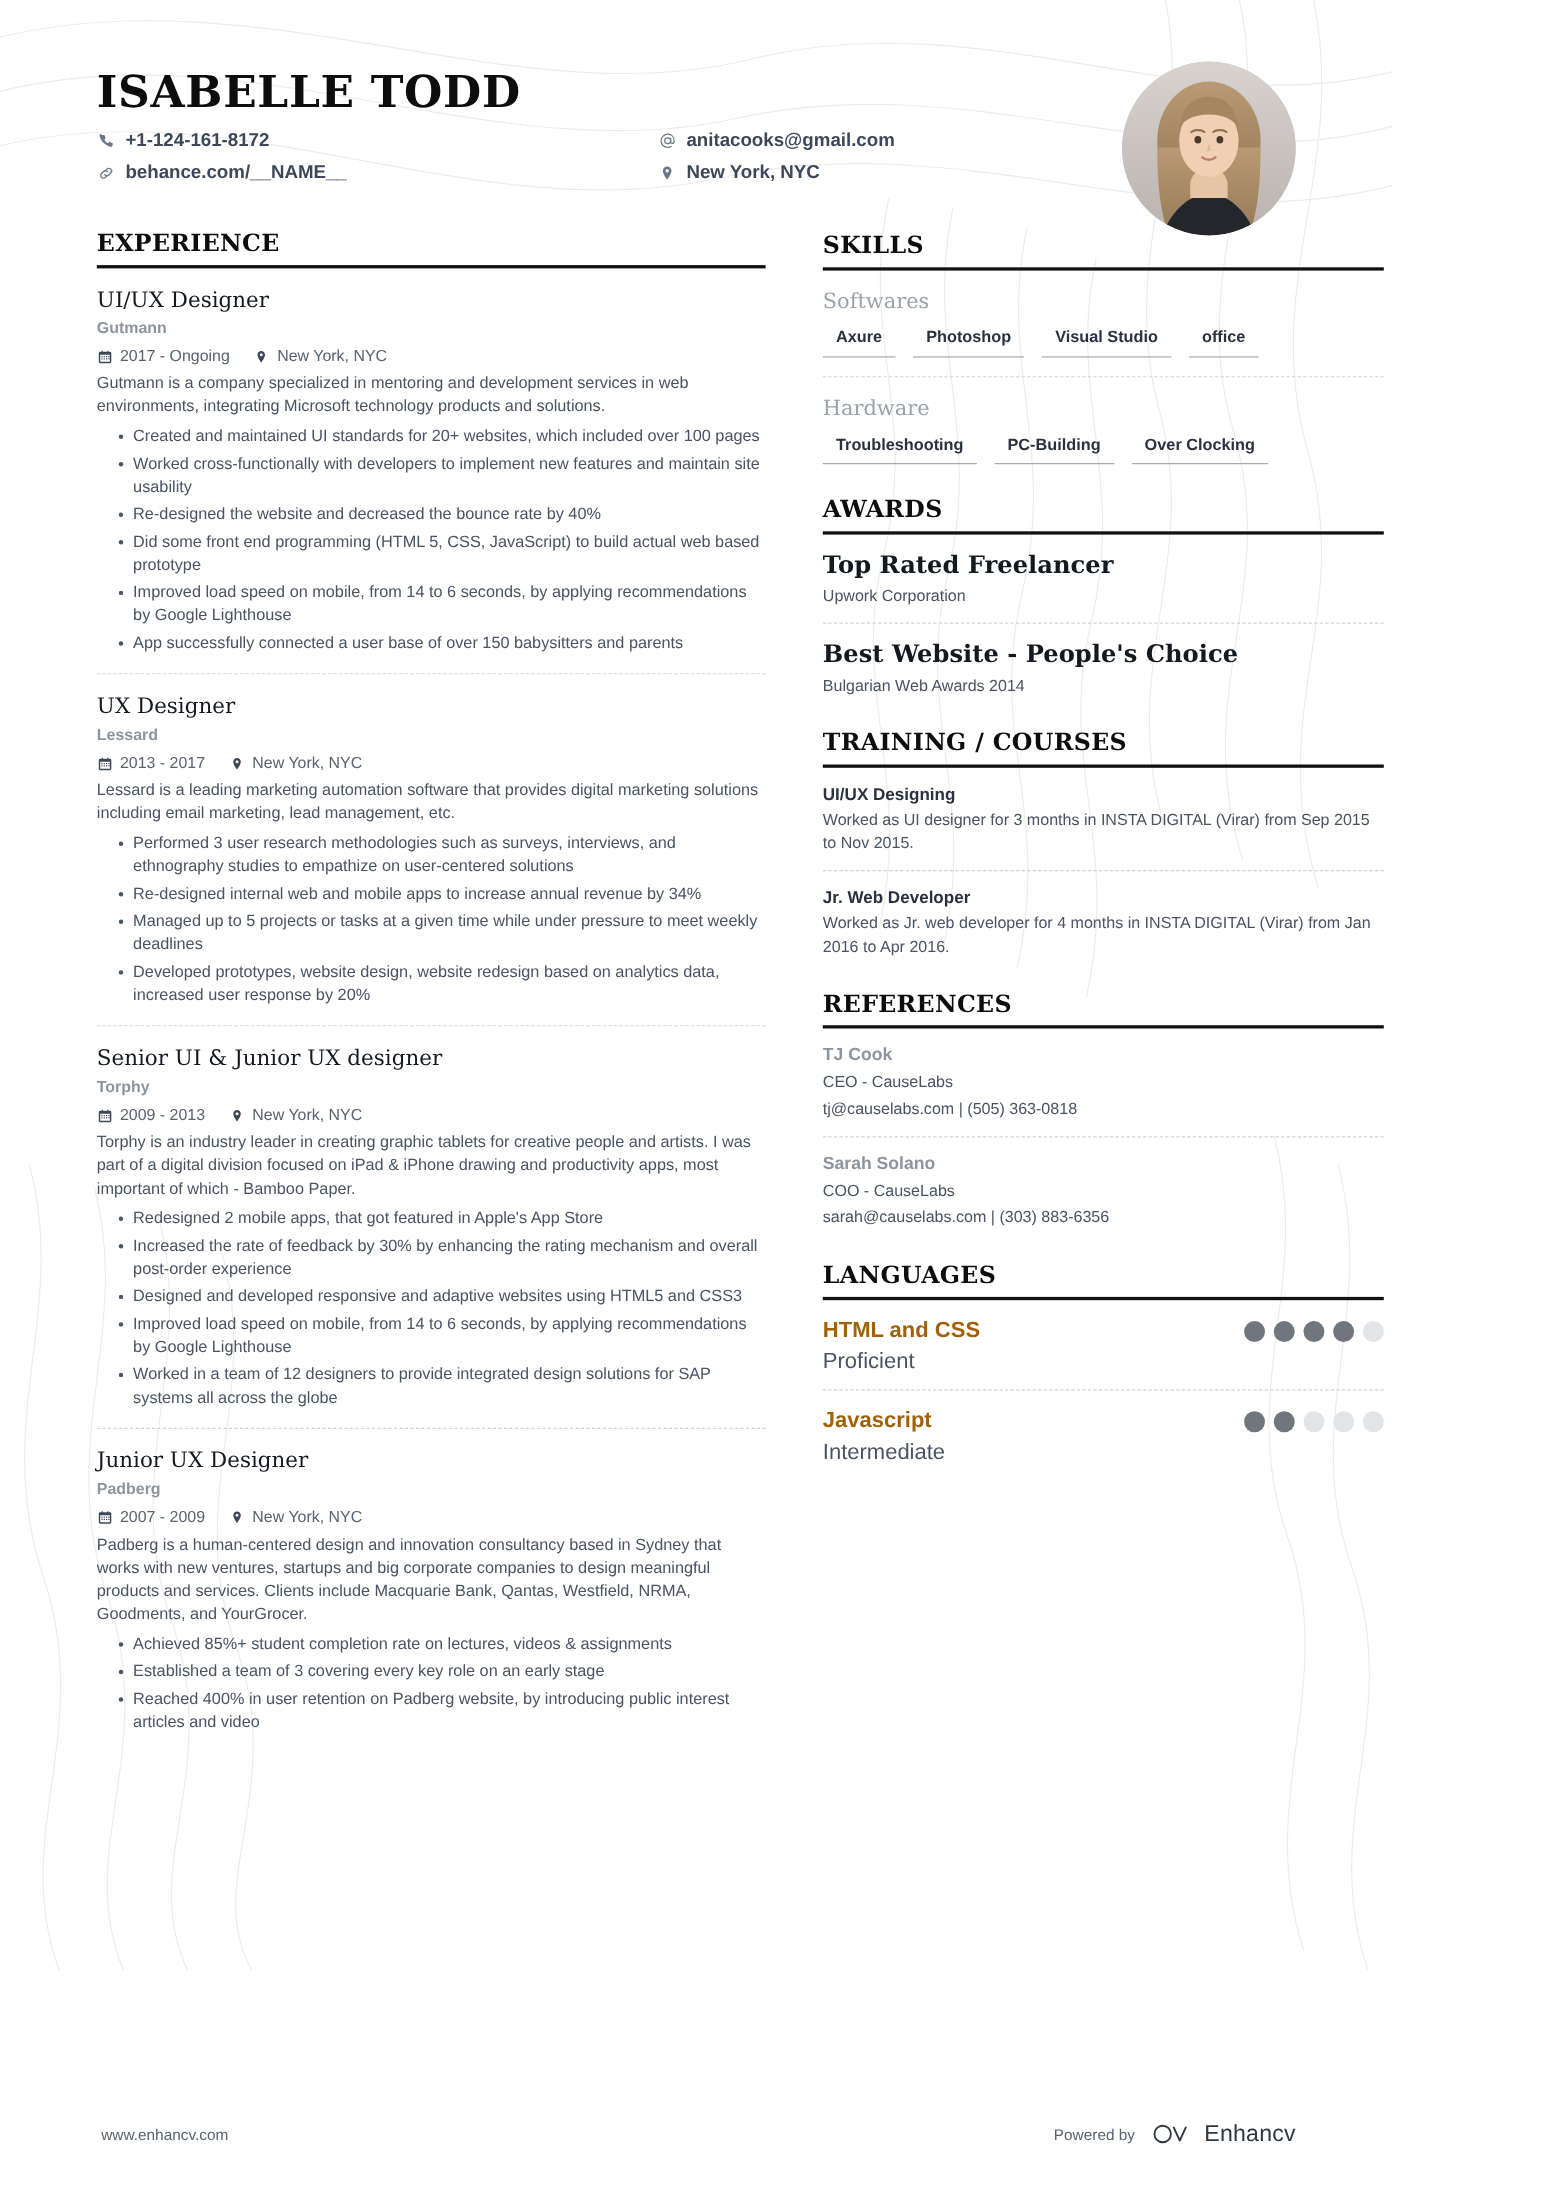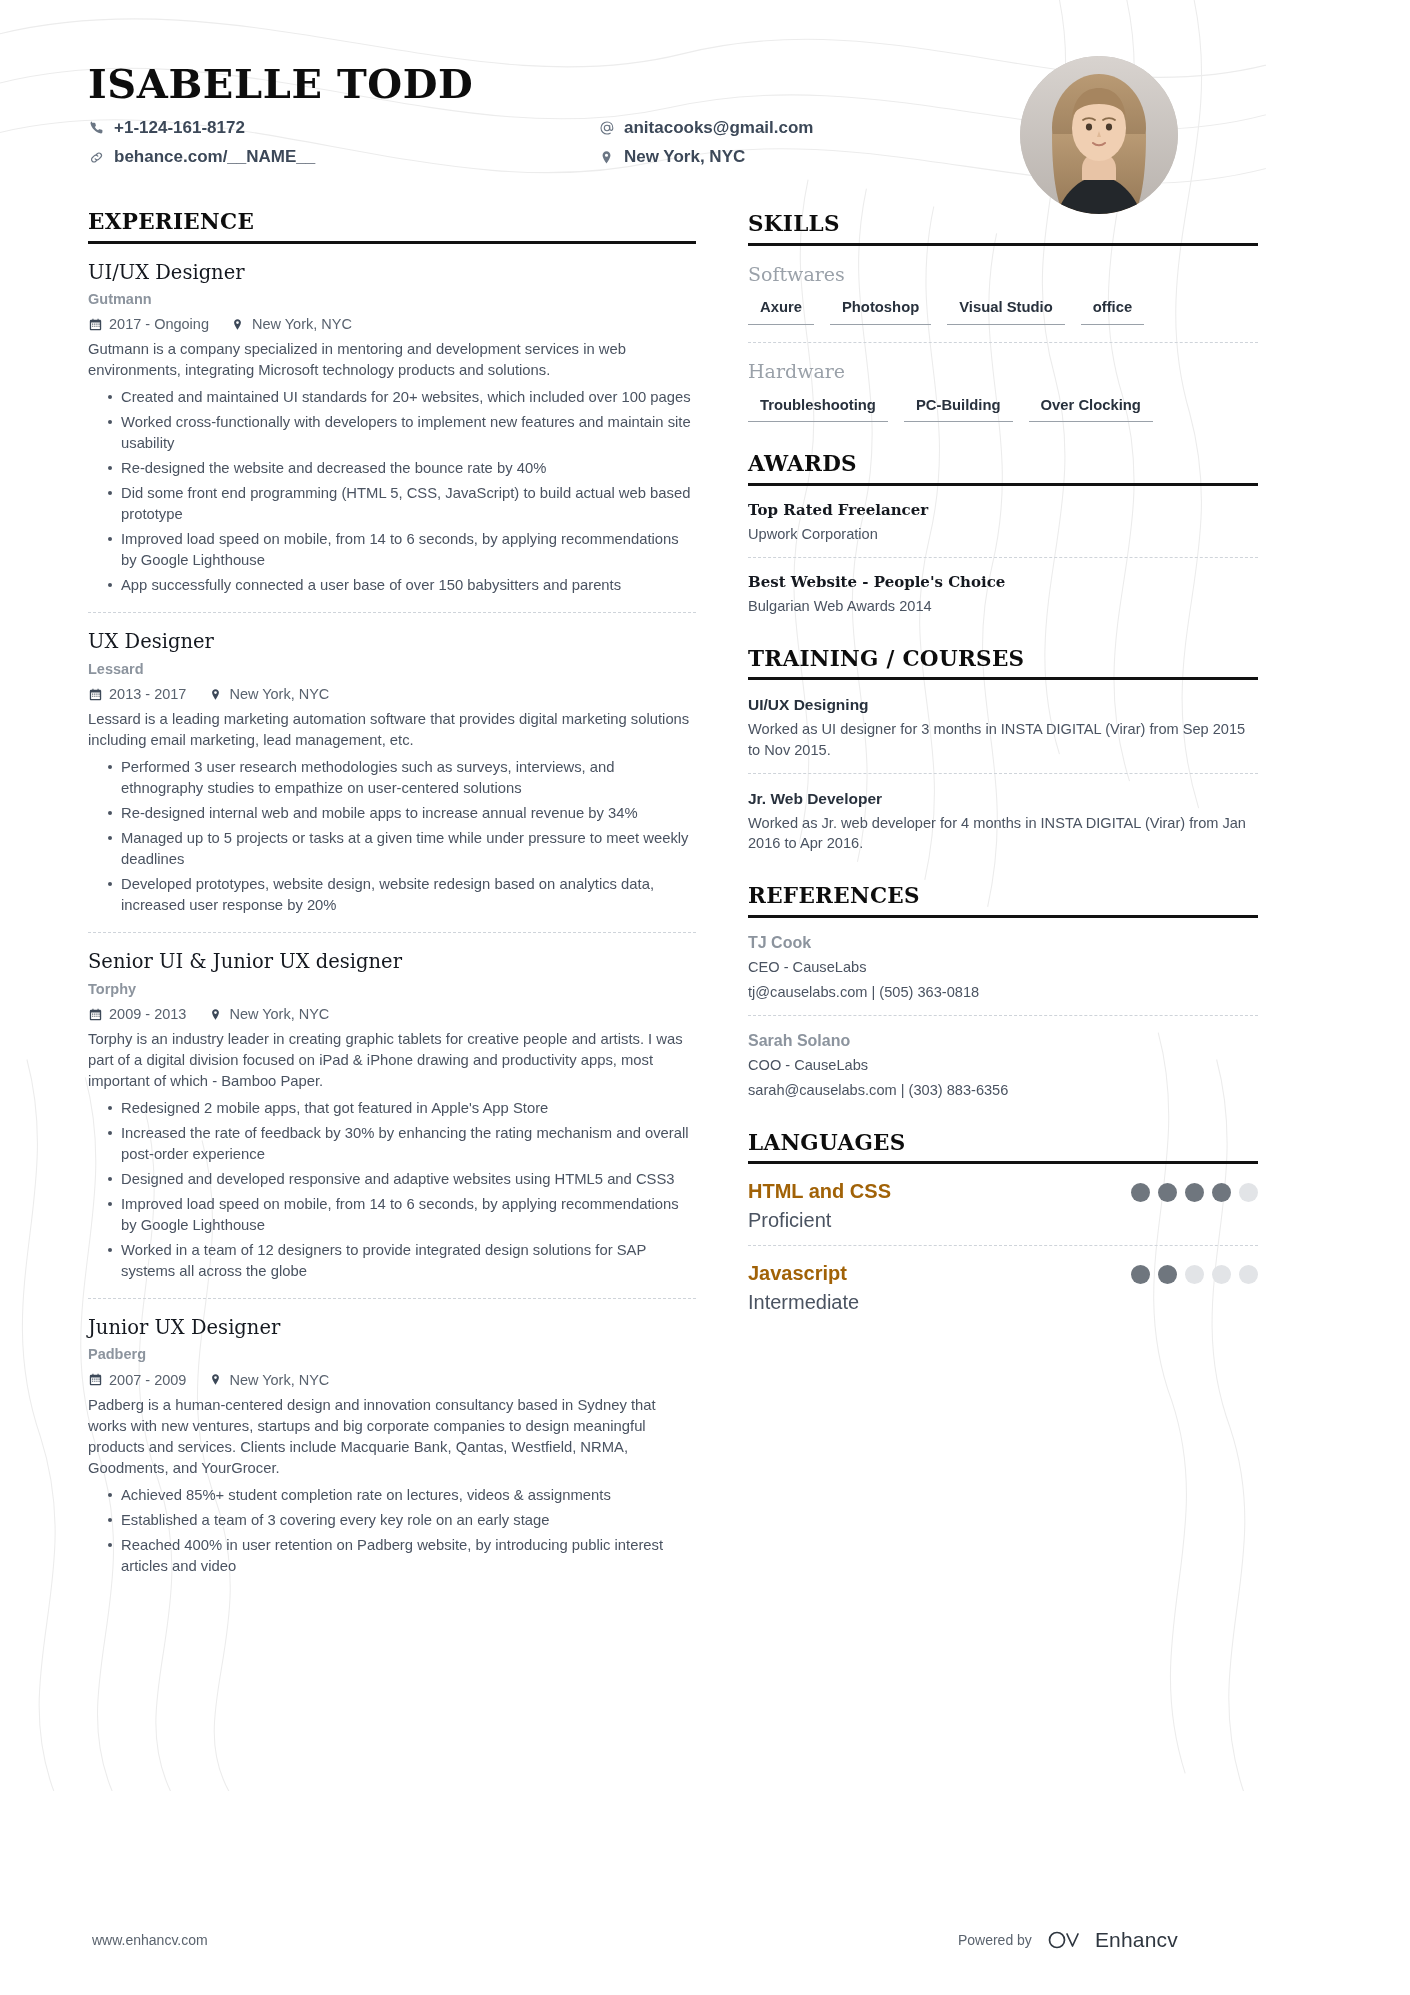--- a/index.html
+++ b/index.html
@@ -203,21 +203,21 @@
   }
 
   
   .block { padding-top: 15px; }
   .block + .block {
     border-top: 1px dashed #cfd4da;
     margin-top: 13px;
   }
   .block-title {
     font-family: "DejaVu Serif", "Liberation Serif", serif;
-    font-size: 15px;
+    font-size: 22px;
     font-weight: 700;
     color: #14181f;
     line-height: 1.25;
   }
   .block-sub {
     font-size: 14.6px;
     color: #4a5361;
     margin-top: 4px;
     line-height: 1.42;
   }

